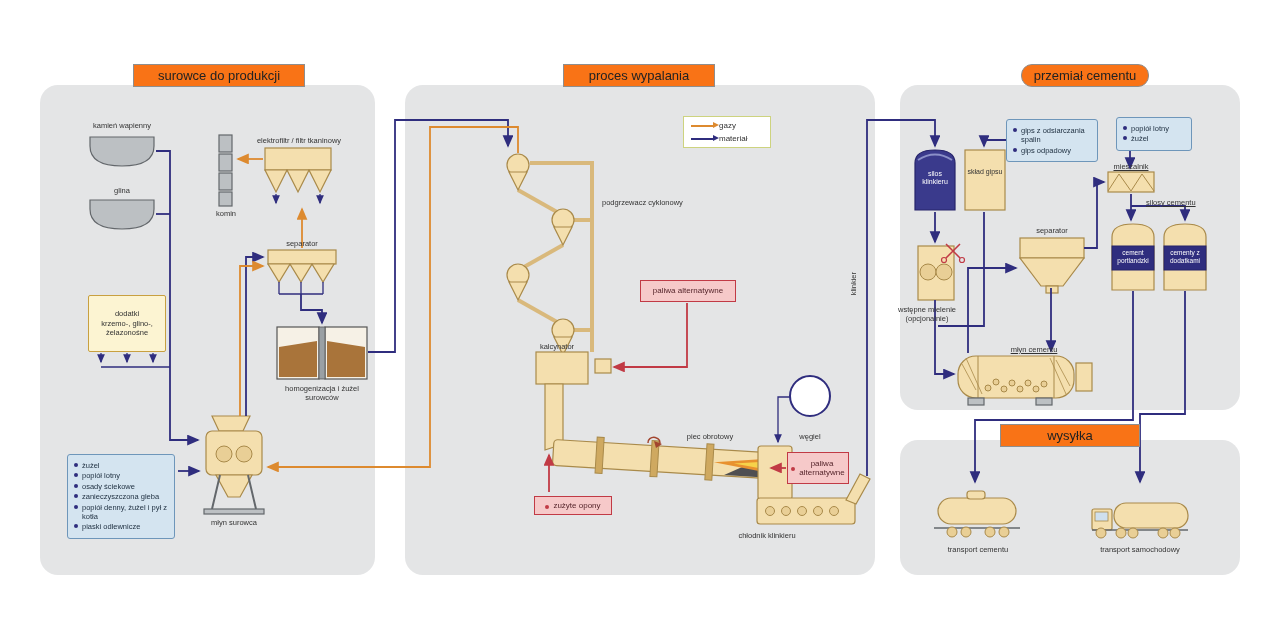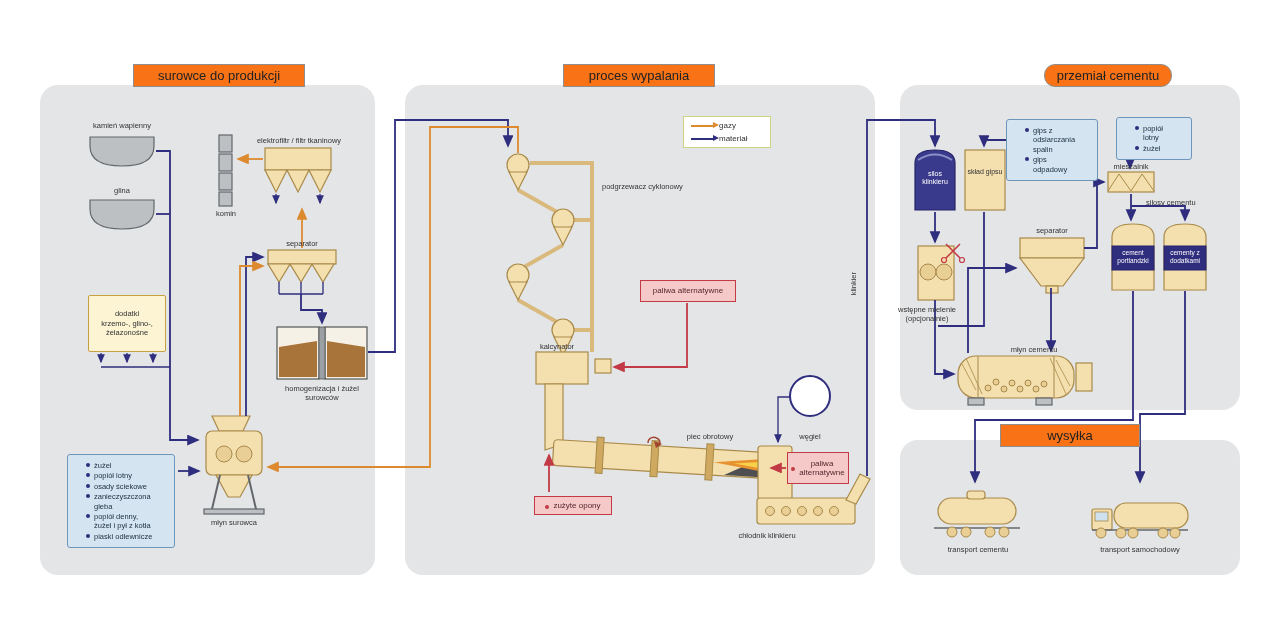--- a/index.html
+++ b/index.html
@@ -10,34 +10,34 @@
   }
   *{margin:0;padding:0;box-sizing:border-box;}
   html,body{width:1280px;height:640px;}
   body{position:relative;background:#fff;font-family:"Liberation Sans",sans-serif;overflow:hidden;}
   .panel{position:absolute;background:var(--panel_bg);border-radius:18px;z-index:1;}
   svg.overlay{position:absolute;left:0;top:0;z-index:3;pointer-events:none;}
   .title-box{position:absolute;background:#f97316;border:1px solid #8e8e8e;text-align:center;
     font-size:13px;color:#222;padding:3px 0;z-index:6;}
   .lbl{position:absolute;font-size:7.5px;color:#333;line-height:1.2;z-index:5;}
   .center{text-align:center;}
-  .nowrap{white-space:nowrap;}
+  .nowrap{white-space:nowrap;text-decoration:underline;}
   .white{color:#fff;}
   .vlabel{position:absolute;writing-mode:vertical-rl;transform:rotate(180deg);
     font-size:7.5px;color:#333;z-index:5;}
   .legend{position:absolute;background:#fff;border:1px solid #cdd37f;padding:4px 7px;
     display:flex;flex-direction:column;gap:4px;z-index:5;}
   .leg-row{display:flex;align-items:center;gap:6px;font-size:8px;color:#333;}
   .leg-line{width:22px;height:2px;position:relative;display:inline-block;}
   .leg-line::after{content:'';position:absolute;right:-6px;top:-2.5px;
     border-top:3.5px solid transparent;border-bottom:3.5px solid transparent;border-left:6px solid;}
   .leg-line.gas{background:var(--gas);color:var(--gas);}
   .leg-line.mat{background:var(--material);color:var(--material);}
   .bluebox{position:absolute;background:var(--info_box_bg);border:1px solid var(--info_box_border);
-    border-radius:3px;padding:5px 18px;font-size:7.5px;color:#234;z-index:5;}
+    border-radius:3px;padding:5px 6px;font-size:7.5px;color:#234;z-index:5;}
   .bluebox .item{display:flex;gap:4px;line-height:1.25;margin:1px 0;}
   .dot{width:4px;height:4px;border-radius:50%;background:var(--material);margin-top:2px;flex:none;}
   .reddot{width:4px;height:4px;border-radius:50%;background:var(--alt_fuel);margin-top:2px;flex:none;display:inline-block;}
   .pinkbox{position:absolute;background:var(--fuel_box_bg);border:1px solid var(--alt_fuel);
     font-size:8px;color:#55252b;z-index:5;display:flex;align-items:center;justify-content:center;
     text-align:center;gap:4px;line-height:1.15;padding:2px 4px;}
   .yellowbox{position:absolute;background:var(--additive_box_bg);border:1px solid var(--additive_box_border);
     border-radius:2px;font-size:7.5px;color:#333;z-index:5;display:flex;align-items:center;
     justify-content:center;text-align:center;padding:12px;line-height:1.3;}
 </style>
@@ -277,21 +277,21 @@
     <circle class="eq2" cx="1101" cy="533" r="5"></circle>
       <circle class="eq2" cx="1121" cy="533" r="5"></circle>
     <circle class="eq2" cx="1133" cy="533" r="5"></circle>
       <circle class="eq2" cx="1163" cy="533" r="5"></circle>
     <circle class="eq2" cx="1175" cy="533" r="5"></circle>
   </g>
 </svg>
 
 <div class="title-box" style="left:133px;top:64px;width:172px;">surowce do produkcji</div>
 <div class="title-box" style="left:563px;top:64px;width:152px;">proces wypalania</div>
-<div class="title-box" style="left:1044px;top:64px;width:128px;border-radius:11px;">przemiał cementu</div>
+<div class="title-box" style="left:1021px;top:64px;width:128px;border-radius:11px;">przemiał cementu</div>
 <div class="title-box" style="left:1000px;top:424px;width:140px;">wysyłka</div>
 
 <div class="legend" style="left:648px;top:116px;width:88px;margin-left:35px;">
   <div class="leg-row">
     <span class="leg-line gas"></span>
     <span>gazy</span>
   </div>
   <div class="leg-row">
     <span class="leg-line mat"></span>
     <span>materiał</span>
@@ -326,21 +326,21 @@
   <div class="item">
       <span class="dot"></span>
       <span>popiół denny, żużel i pył z kotła</span>
     </div>
   <div class="item">
       <span class="dot"></span>
       <span>piaski odlewnicze</span>
     </div>
 </div>
 
-<div class="lbl" style="left:602px;top:182px;width:86px;">podgrzewacz cyklonowy</div>
+<div class="lbl" style="left:602px;top:198px;width:86px;">podgrzewacz cyklonowy</div>
 <div class="lbl center" style="left:528px;top:342px;width:58px;">kalcynator</div>
 <div class="pinkbox" style="left:640px;top:280px;width:96px;height:22px;">
     <span>paliwa alternatywne</span>
   </div>
 <div class="lbl center" style="left:792px;top:392px;width:36px;margin-top:40px;">węgiel</div>
 <div class="lbl center" style="left:674px;top:432px;width:72px;">piec obrotowy</div>
 <div class="pinkbox" style="left:534px;top:496px;width:78px;height:19px;">
     <span class="reddot"></span>
     <span>zużyte opony</span>
   </div>

